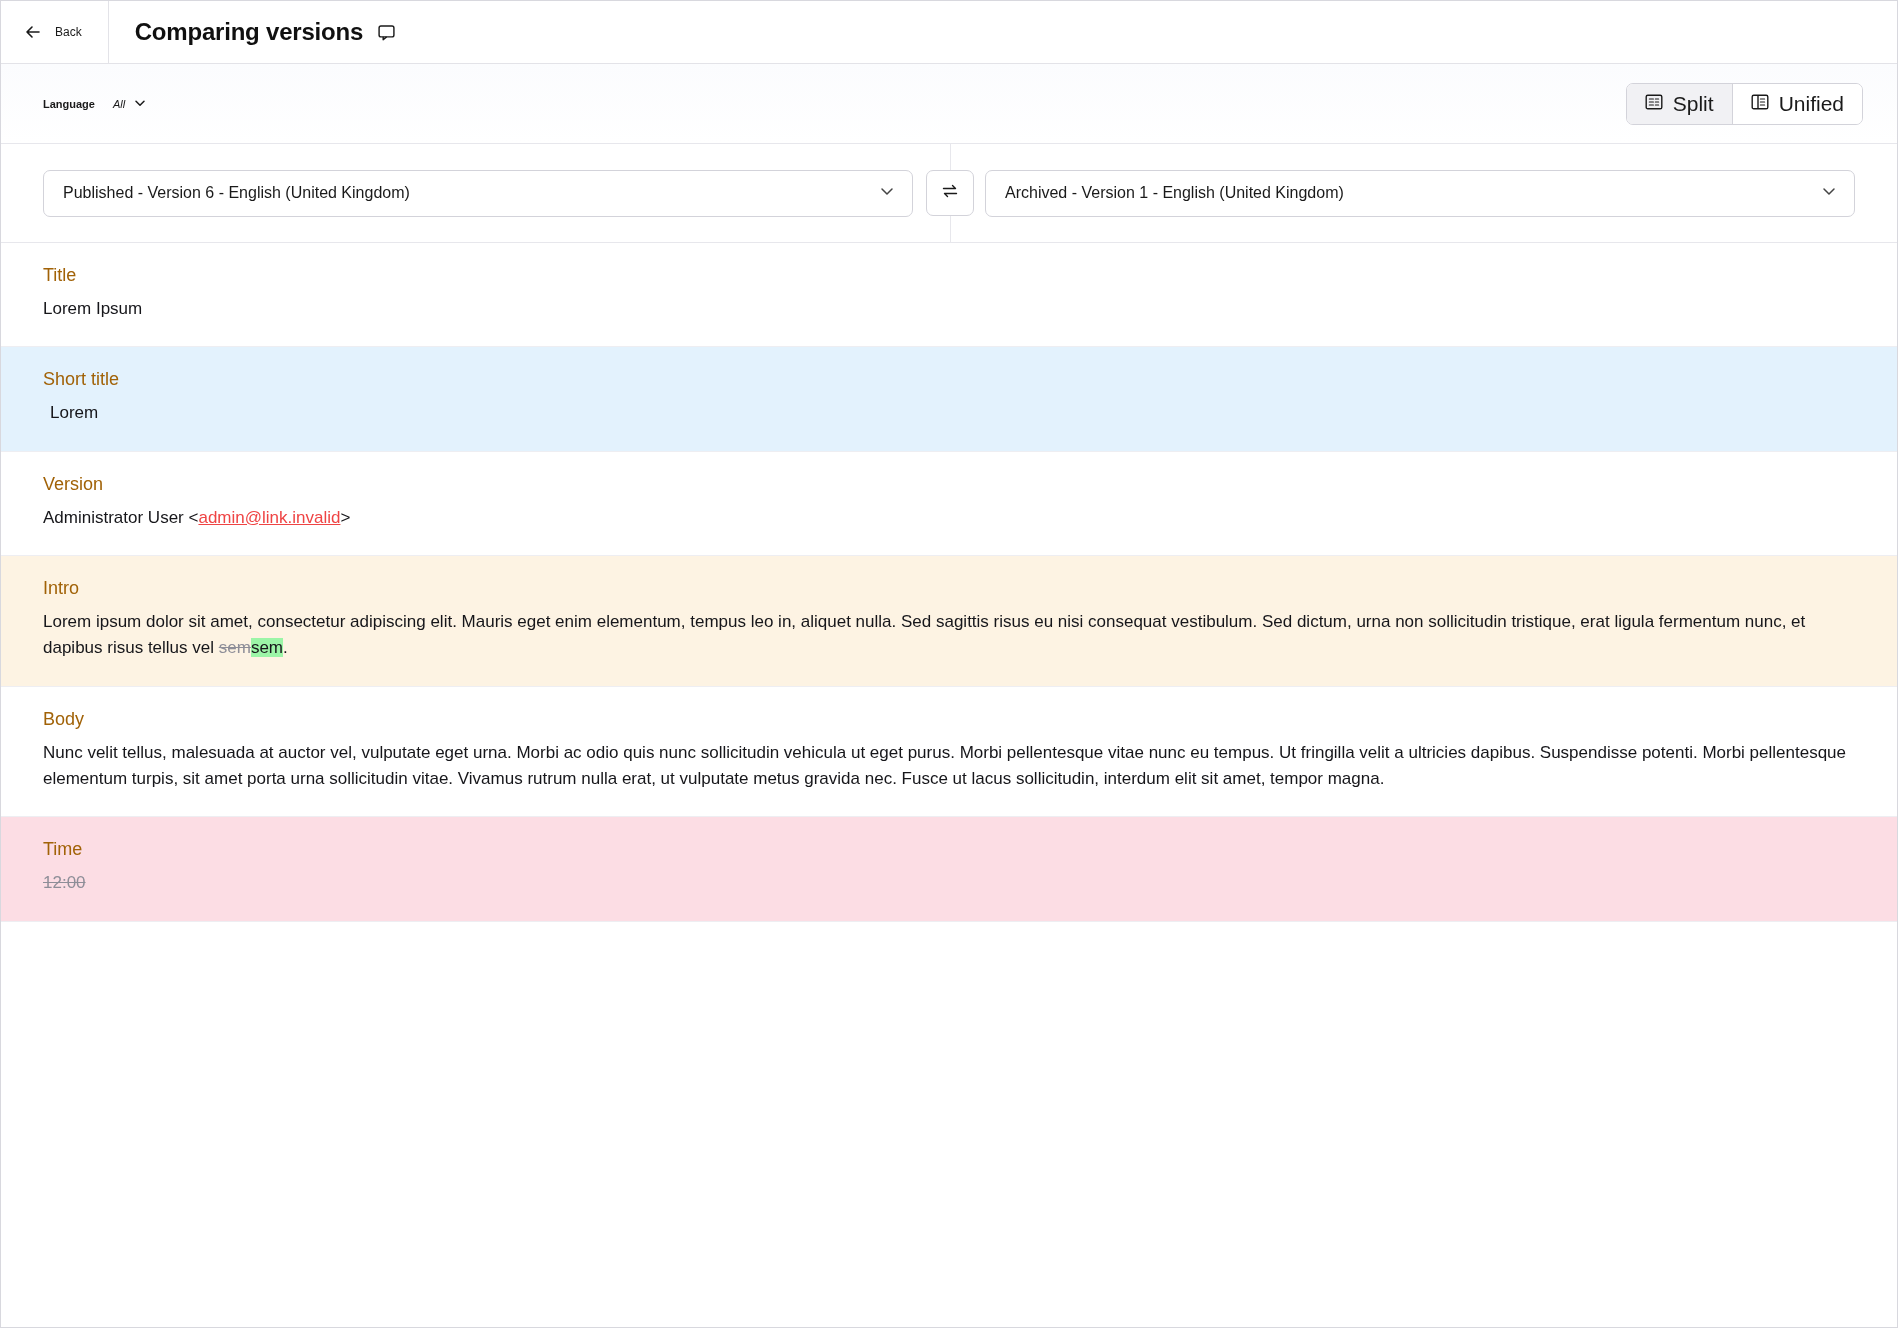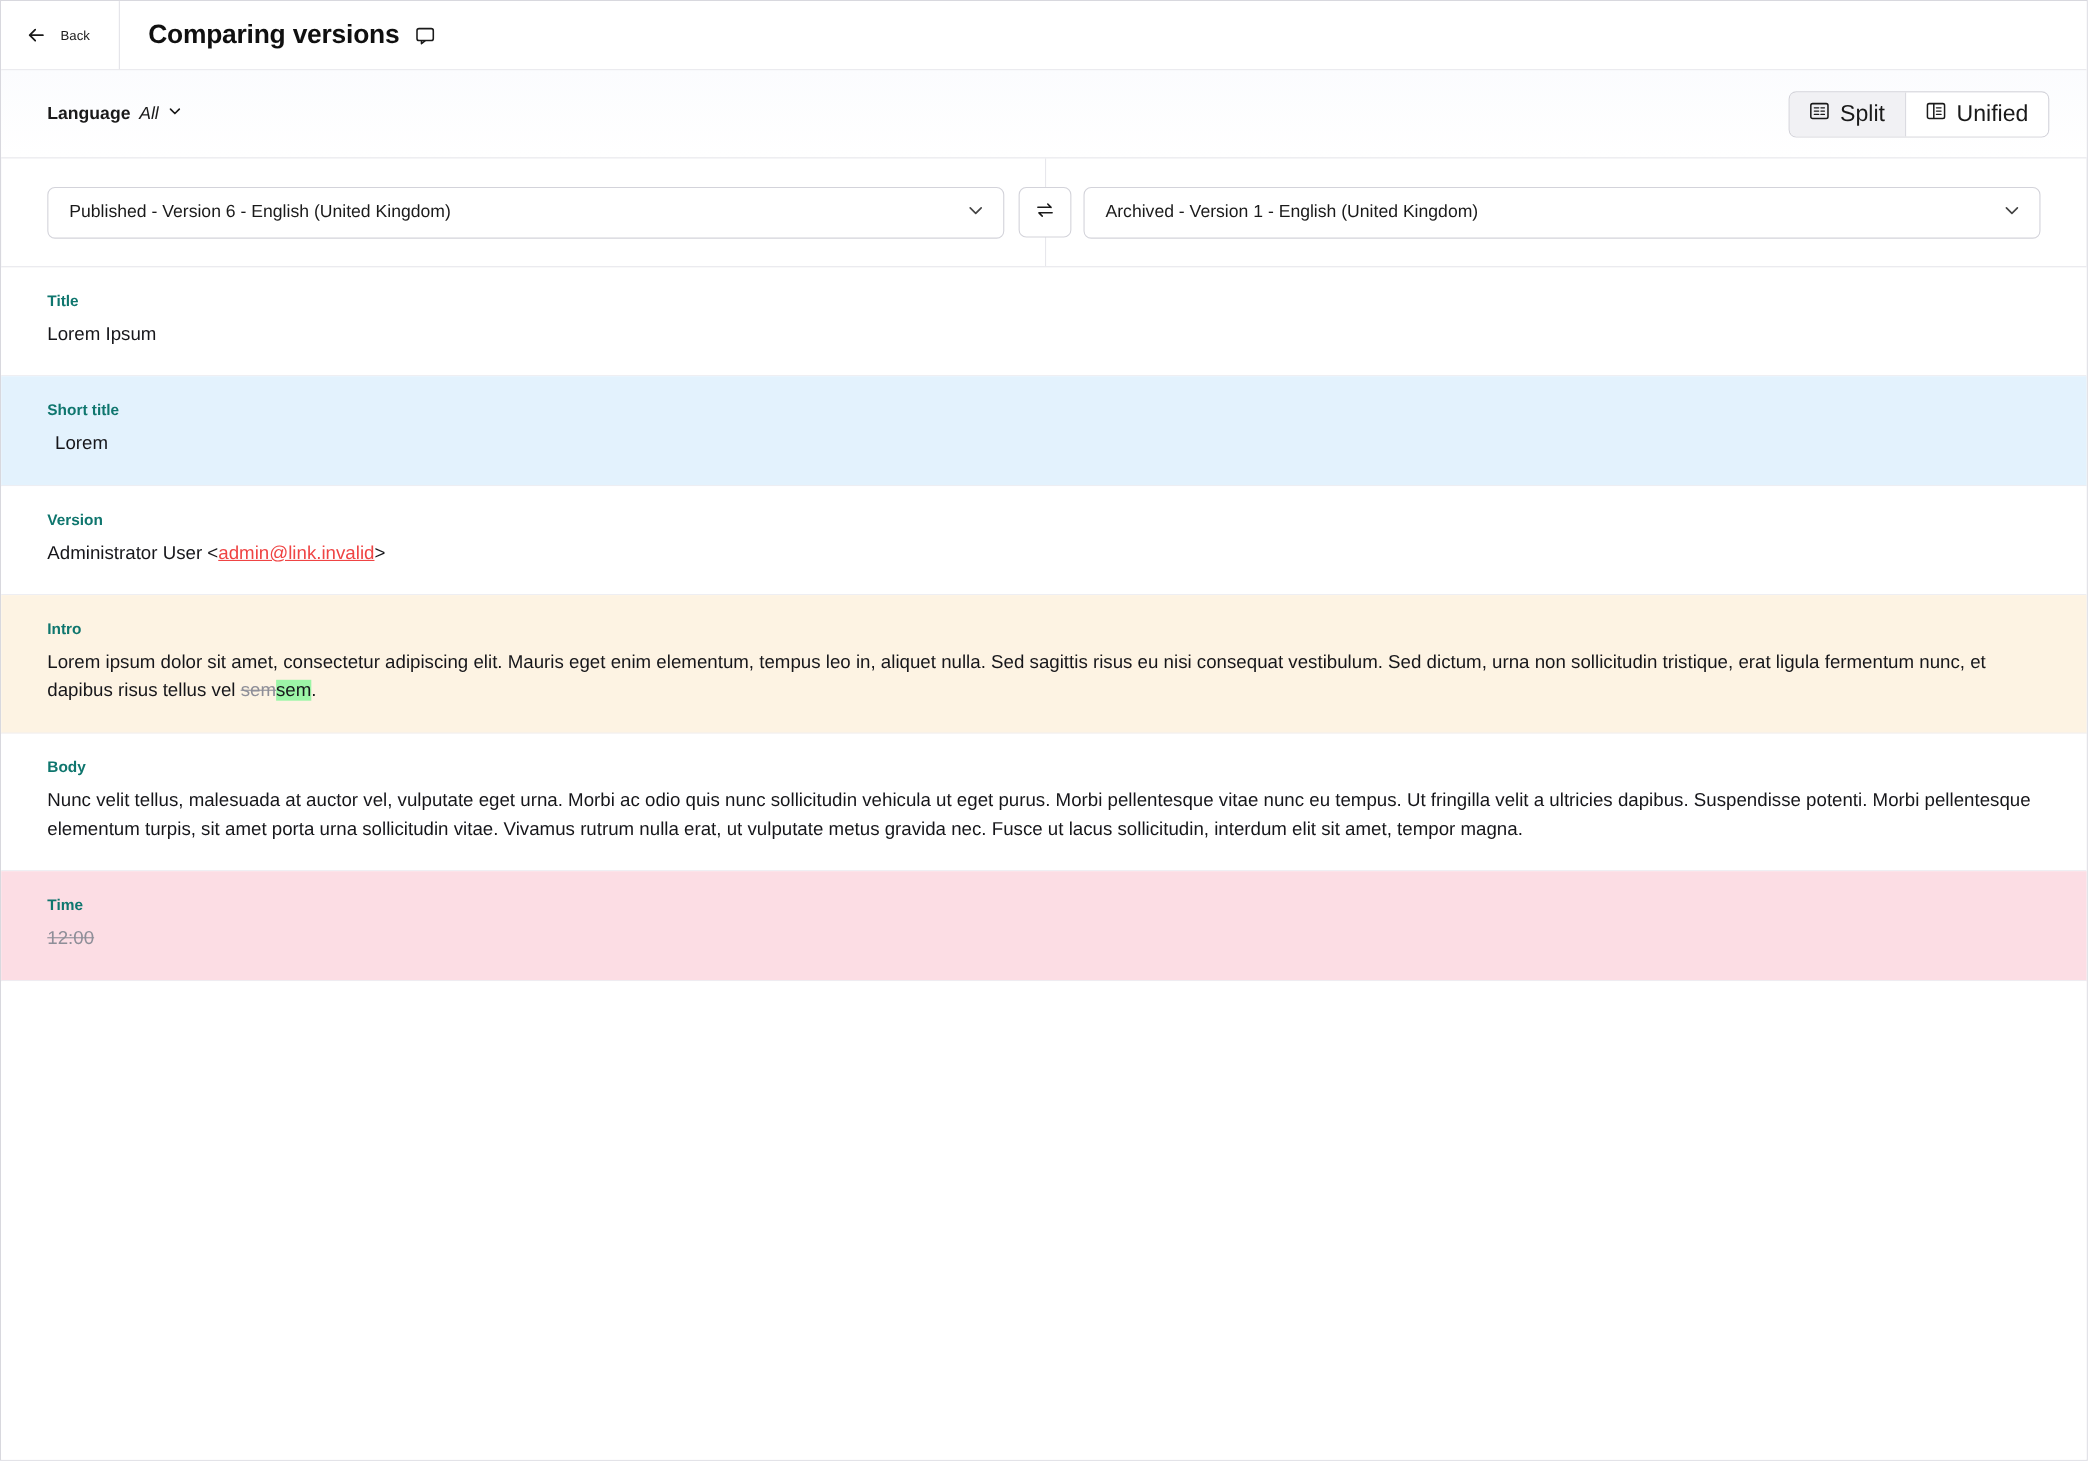--- a/index.html
+++ b/index.html
@@ -63,22 +63,22 @@
     display: flex;
     align-items: center;
     justify-content: space-between;
     padding: 0 34px 0 42px;
     border-bottom: 1px solid #e7e7ec;
     background: linear-gradient(180deg, #fbfcfe 0%, #ffffff 100%);
   }
   .lang-group {
     display: flex;
     align-items: center;
-    gap: 8px;
-    font-size: 16px;
+    gap: 18px;
+    font-size: 11px;
   }
   .lang-label { font-weight: bold; color: #1a1a1a; }
   .lang-select {
     display: flex;
     align-items: center;
     gap: 8px;
     color: #1a1a1a;
     cursor: pointer;
     font-style: italic;
   }
@@ -162,24 +162,23 @@
   
   .diff-row {
     padding: 22px 42px 24px 42px;
     border-bottom: 1px solid #eeeef2;
   }
   .diff-row.plain { background: #ffffff; }
   .diff-row.changed { background: #e3f2fd; }
   .diff-row.modified { background: #fdf3e3; }
   .diff-row.removed { background: #fcdde4; }
   .field-label {
-    font-size: 14px;
-    color: #0f766e;
+    font-size: 18px;
+    color: #a16207;
     margin-bottom: 10px;
-    font-weight: bold;
   }
   .field-value {
     font-size: 17px;
     color: #16161a;
     line-height: 1.55;
   }
   .field-value.indent { padding-left: 7px; }
   .field-value a, .field-value .link {
     color: #ef4444;
     text-decoration: underline;

